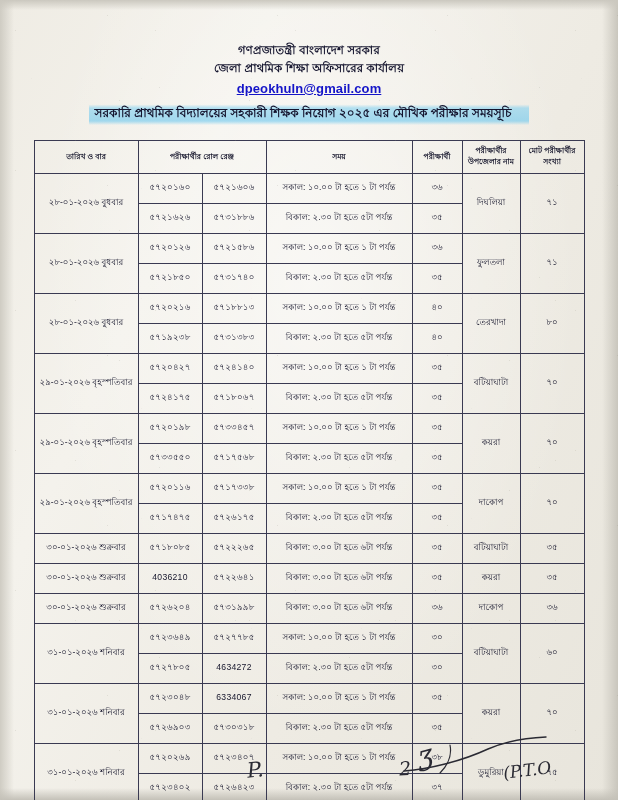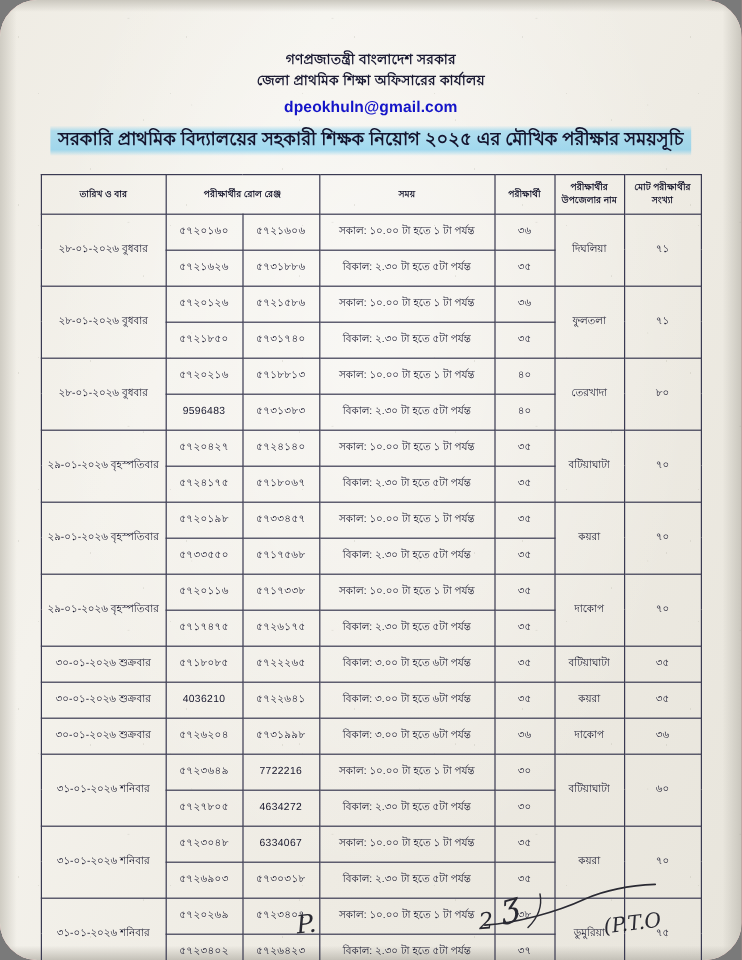--- a/index.html
+++ b/index.html
@@ -7,24 +7,23 @@
     padding: 0;
     background: #7a7a7a;
   }
   body {
     font-family: "Liberation Sans", "DejaVu Sans", sans-serif;
   }
   #page {
     position: relative;
     width: 618px;
     height: 800px;
-    background: #fca5a5;
+    background: #5eead4;
     overflow: hidden;
     box-sizing: border-box;
-    border-radius: 31px;
   }
   
   #paper-tint {
     position: absolute;
     inset: 0;
     background:
       radial-gradient(ellipse at 50% 35%, rgba(255,255,255,0.55) 0%, rgba(255,255,255,0.0) 62%),
       linear-gradient(115deg, #efece4 0%, #f4f2ec 28%, #eeebe3 62%, #e8e5dc 100%);
     pointer-events: none;
   }
@@ -54,29 +53,30 @@
     letter-spacing: .2px;
     font-weight: 600;
     color: #191932;
   }
   .hdr-gov { margin-top: 42px; }
   .hdr-email {
     margin-top: 3px;
     font-size: 13px;
     font-weight: 700;
     color: #1414c8;
+    text-decoration: underline;
     letter-spacing: .1px;
   }
   .hdr-subject {
     margin-top: 7px;
-    font-size: 15px;
+    font-size: 12px;
     font-weight: 700;
     color: #14142e;
     display: inline-block;
-    padding: 1px 6px 2px 6px;
+    padding: 1px 18px 2px 6px;
     background: linear-gradient(180deg, rgba(130,200,235,0.0) 6%, rgba(120,205,240,0.55) 22%, rgba(110,200,238,0.62) 78%, rgba(130,205,238,0.0) 96%);
     border-radius: 2px;
   }
 
   
   table.sched {
     margin: 14px auto 0 auto;
     border-collapse: collapse;
     width: 512px;
     table-layout: fixed;
@@ -256,21 +256,21 @@
           <tr class="row-main">
             <td class="date-cell" rowspan="2">২৮-০১-২০২৬ বুধবার</td>
             <td class="roll">৫৭২০২১৬</td>
             <td class="roll">৫৭১৮৮১৩</td>
             <td class="time">সকাল: ১০.০০ টা হতে ১ টা পর্যন্ত</td>
             <td class="count">৪০</td>
             <td class="upz" rowspan="2">তেরখাদা</td>
             <td class="total" rowspan="2">৮০</td>
           </tr>
           <tr class="row-sub">
-            <td class="roll">9596483</td>
+            <td class="roll">৫৭১৯২৩৮</td>
             <td class="roll">৫৭৩১৩৮৩</td>
             <td class="time">বিকাল: ২.৩০ টা হতে ৫টা পর্যন্ত</td>
             <td class="count">৪০</td>
           </tr>
           <tr class="row-main">
             <td class="date-cell" rowspan="2">২৯-০১-২০২৬ বৃহস্পতিবার</td>
             <td class="roll">৫৭২০৪২৭</td>
             <td class="roll">৫৭২৪১৪০</td>
             <td class="time">সকাল: ১০.০০ টা হতে ১ টা পর্যন্ত</td>
             <td class="count">৩৫</td>
@@ -336,21 +336,21 @@
             <td class="roll">৫৭২৬২০৪</td>
             <td class="roll">৫৭৩১৯৯৮</td>
             <td class="time">বিকাল: ৩.০০ টা হতে ৬টা পর্যন্ত</td>
             <td class="count">৩৬</td>
             <td class="upz" rowspan="1">দাকোপ</td>
             <td class="total" rowspan="1">৩৬</td>
           </tr>
           <tr class="row-main">
             <td class="date-cell" rowspan="2">৩১-০১-২০২৬ শনিবার</td>
             <td class="roll">৫৭২৩৬৪৯</td>
-            <td class="roll">7722216</td>
+            <td class="roll">৫৭২৭৭৮৫</td>
             <td class="time">সকাল: ১০.০০ টা হতে ১ টা পর্যন্ত</td>
             <td class="count">৩০</td>
             <td class="upz" rowspan="2">বটিয়াঘাটা</td>
             <td class="total" rowspan="2">৬০</td>
           </tr>
           <tr class="row-sub">
             <td class="roll">৫৭২৭৮০৫</td>
             <td class="roll">4634272</td>
             <td class="time">বিকাল: ২.৩০ টা হতে ৫টা পর্যন্ত</td>
             <td class="count">৩০</td>

